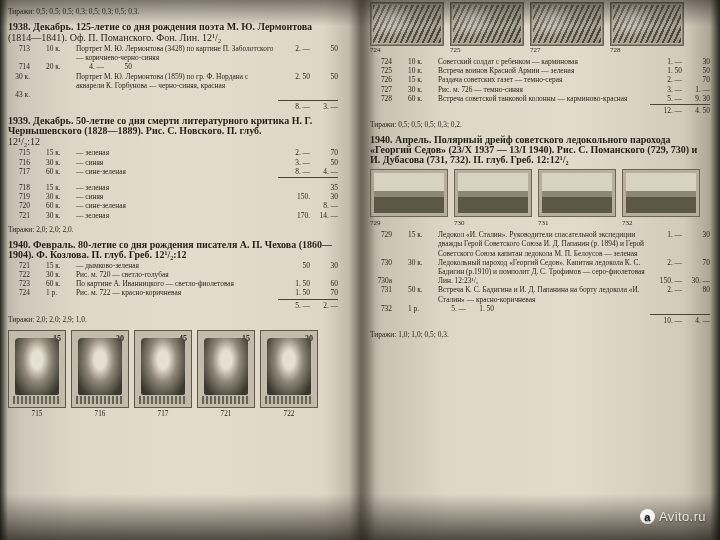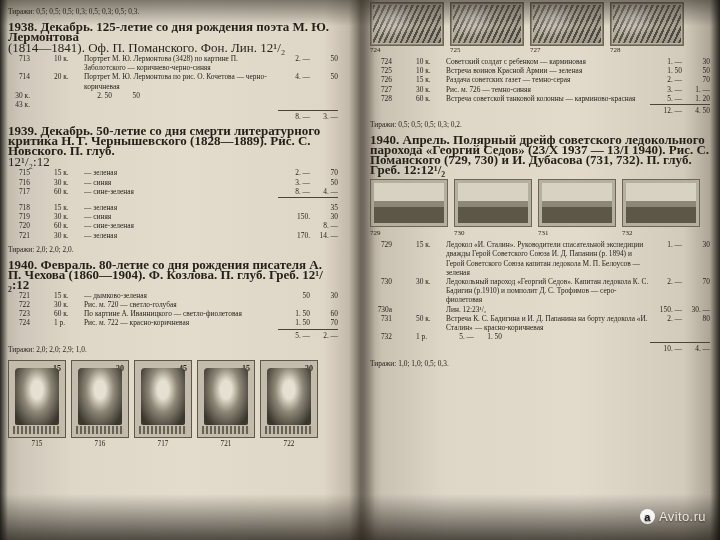--- a/index.html
+++ b/index.html
@@ -36,27 +36,27 @@
   }
 
   .col{
     position:absolute;top:0;height:540px;
     color:#241f17;
   }
   .col.left{left:0;width:350px;padding:4px 12px 0 8px;box-sizing:border-box;}
   .col.right{left:362px;width:358px;padding:4px 10px 0 8px;box-sizing:border-box;}
 
   .block{margin-bottom:5px;}
-  .hdr{font-size:13px;line-height:10px;font-weight:bold;margin-bottom:1px;}
-  .sub{font-size:13px;line-height:9px;margin-bottom:2px;}
+  .hdr{font-size:10px;line-height:10px;font-weight:bold;margin-bottom:1px;}
+  .sub{font-size:10px;line-height:9px;margin-bottom:2px;}
 
   
   .row{display:flex;align-items:flex-start;font-size:7.4px;line-height:9.2px;}
   .row .num{width:22px;flex:0 0 22px;text-align:right;padding-right:16px;}
-  .row .den{width:30px;flex:0 0 30px;margin-left:8px;}
+  .row .den{width:30px;flex:0 0 30px;}
   .row .dsc{flex:1 1 auto;padding-right:4px;}
   .row .p1{width:28px;flex:0 0 28px;text-align:right;}
   .row .p2{width:28px;flex:0 0 28px;text-align:right;}
   .rule{border-top:1px solid #4a4336;margin:1px 0 1px auto;width:60px;}
   .total{display:flex;font-size:7.4px;line-height:9.2px;}
   .total .sp{flex:1 1 auto;}
   .total .t1{width:28px;flex:0 0 28px;text-align:right;}
   .total .t2{width:28px;flex:0 0 28px;text-align:right;}
   .tirazh{font-size:7.4px;line-height:9px;margin:3px 0 6px 0;}
   .stamp{
@@ -160,27 +160,28 @@
           <span class="num">713</span>
           <span class="den">10 к.</span>
           <span class="dsc">Портрет М. Ю. Лермонтова (3428) по картине
 П. Заболотского — коричнево-черно-синяя</span>
           <span class="p1">2. —</span>
           <span class="p2">50</span>
         </div>
         <div class="row">
           <span class="num">714</span>
           <span class="den">20 к.</span>
-          <span class="dsc">Портрет М. Ю. Лермонтова по рис. О. Кочетова — черно-коричневая</span>
           <span class="p1">4. —</span>
           <span class="p2">50</span>
         </div>
         <div class="row">
           <span class="num">30 к.</span>
           <span class="den"></span>
+          <span class="dsc">Портрет М. Ю. Лермонтова (1859) по гр.
+Ф. Нордана с акварели К. Горбунова — черно-синяя, красная</span>
           <span class="p1">2. 50</span>
           <span class="p2">50</span>
         </div>
         <div class="row">
           <span class="num">43 к.</span>
           <span class="den"></span>
           <span class="dsc"></span>
           <span class="p1"></span>
           <span class="p2"></span>
         </div>
@@ -383,21 +384,21 @@
           <span class="den">30 к.</span>
           <span class="dsc">Рис. м. 726 — темно-синяя</span>
           <span class="p1">3. —</span>
           <span class="p2">1. —</span>
         </div>
         <div class="row">
           <span class="num">728</span>
           <span class="den">60 к.</span>
           <span class="dsc">Встреча советской танковой колонны — карминово-красная</span>
           <span class="p1">5. —</span>
-          <span class="p2">1. 20</span>
+          <span class="p2">9. 30</span>
         </div>
         <div class="rule"></div>
         <div class="total">
           <span class="sp"></span>
           <span class="t1">12. —</span>
           <span class="t2">4. 50</span>
         </div>
       </div>
 
       <div class="tirazh">Тиражи: 0,5; 0,5; 0,5; 0,3; 0,2.</div>

